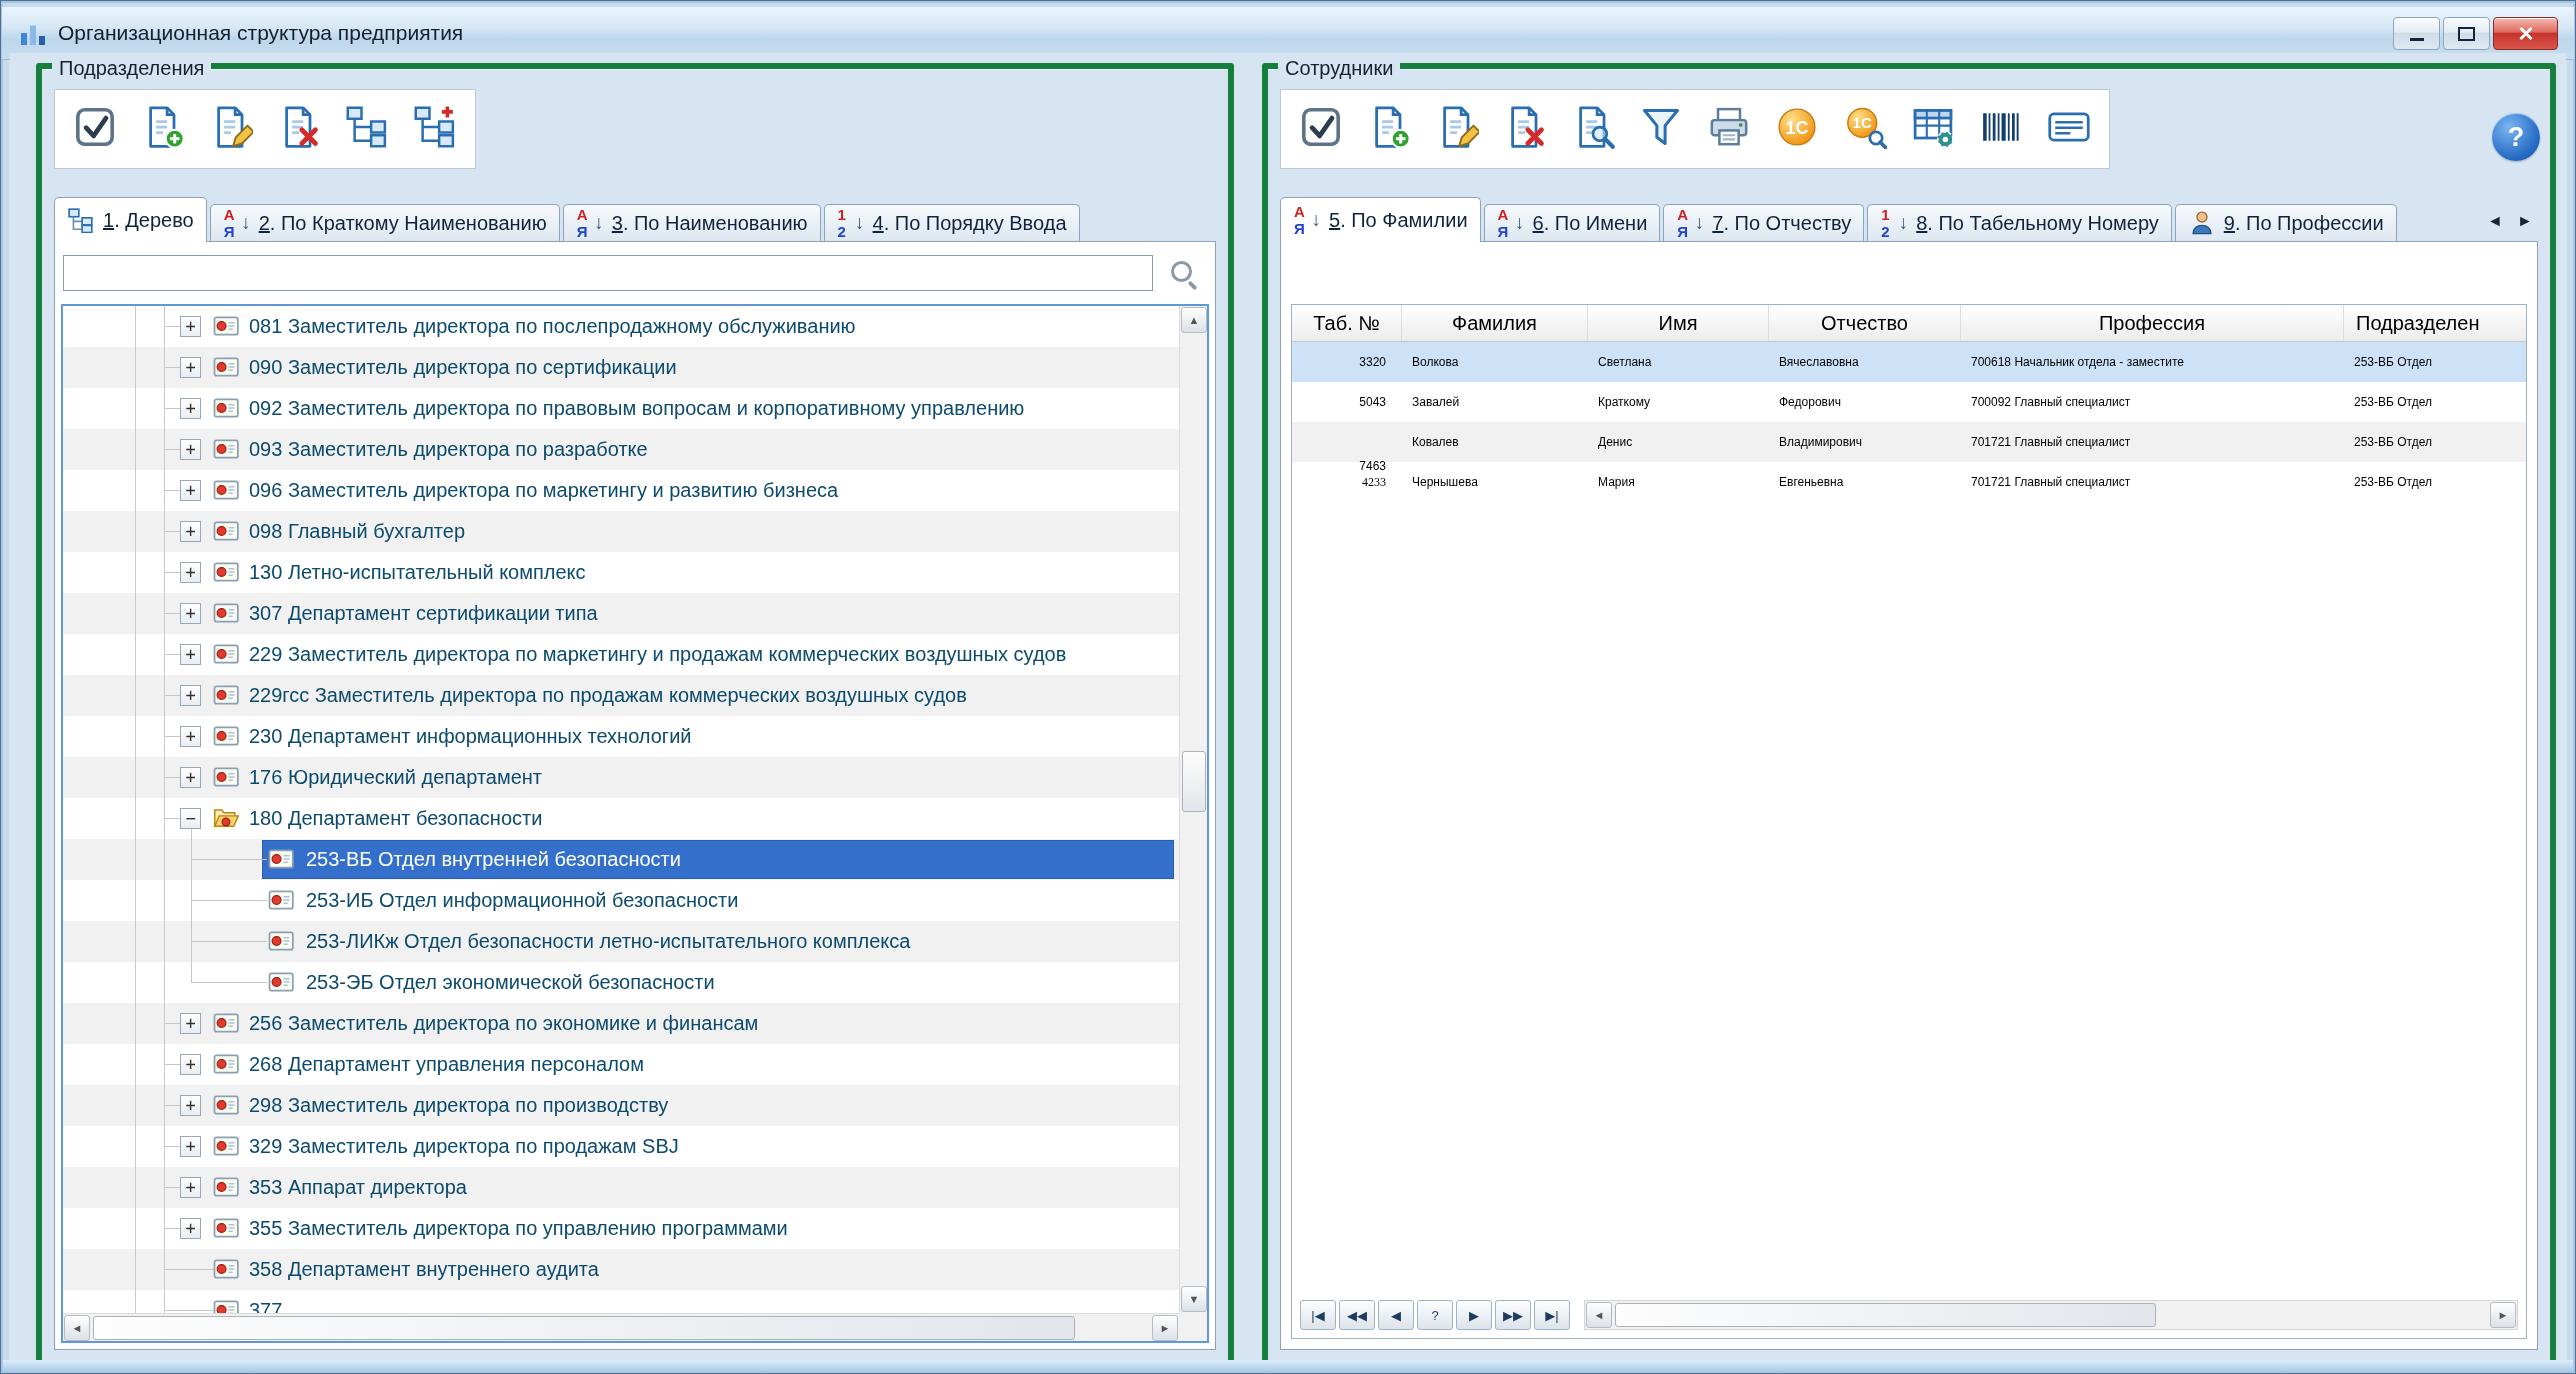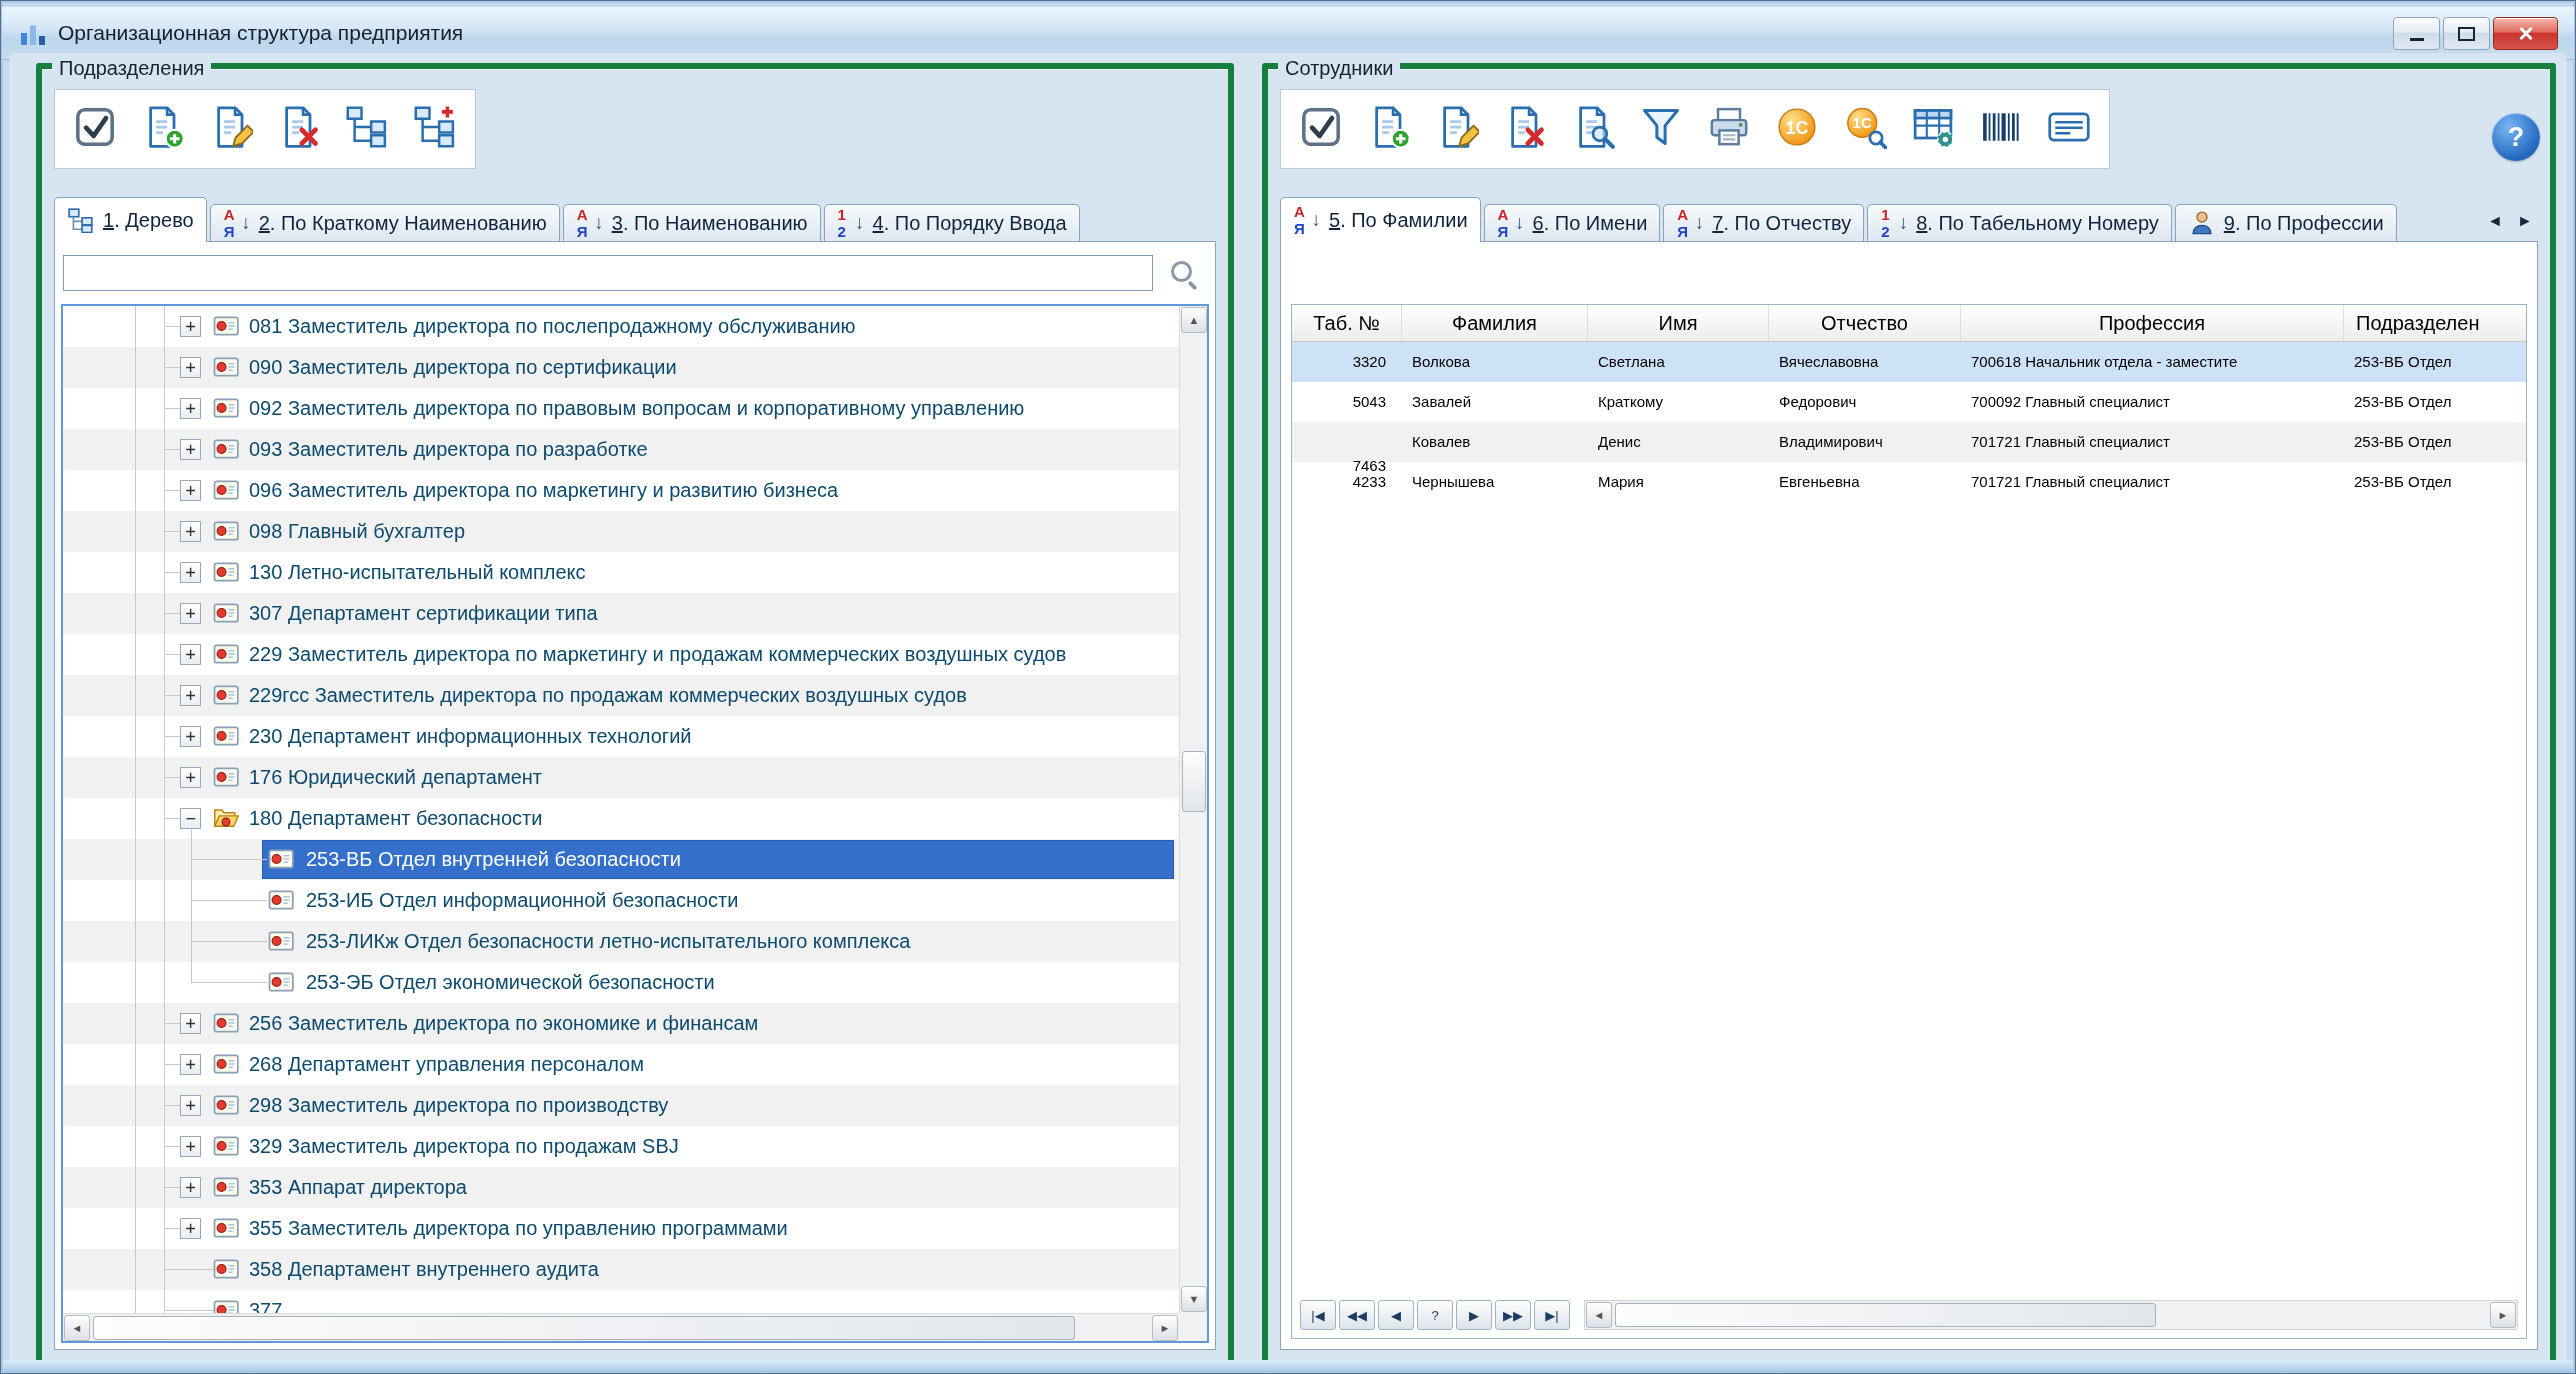--- a/index.html
+++ b/index.html
@@ -97,21 +97,21 @@
   .hthumb{top:2px;height:24px;left:30px;right:104px;}
   
   .tablewrap{position:absolute;left:10px;right:10px;top:62px;bottom:10px;border:1px solid #9db3c8;background:#fff;overflow:hidden;}
   .thead{display:flex;height:36px;background:linear-gradient(#fff,#ececec);border-bottom:1px solid #c5c5c5;}
   .hcell{height:36px;line-height:36px;font-size:20px;color:#000;text-align:center;border-right:1px solid #ddd;
          box-sizing:border-box;white-space:nowrap;overflow:hidden;flex:none;}
   .hcell.clast{flex:1;text-align:left;padding-left:12px;border-right:none;}
   .erow{display:flex;height:40px;background:#fff;}
   .erow.alt{background:#f1f1f1;}
   .erow.sel{background:var(--row-selection,#cde1f7);}
-  .tcell{height:40px;line-height:40px;font-size:15px;color:#000;padding:0 10px;box-sizing:border-box;
+  .tcell{height:40px;line-height:40px;font-size:12px;color:#000;padding:0 10px;box-sizing:border-box;
          white-space:nowrap;overflow:hidden;flex:none;}
   .tcell.c0{text-align:right;padding-right:16px;}
   .tcell.clast{flex:1;}
   
   .navigator{position:absolute;left:8px;bottom:8px;height:30px;display:flex;gap:3px;z-index:4;}
   .navbtn{width:36px;height:30px;border:1px solid #9db4c8;border-radius:3px;background:linear-gradient(#fefefe,#dce3ea);
           display:flex;align-items:center;justify-content:center;font-size:13px;color:#1d3least;color:#1d3a5f;box-sizing:border-box;}
   .emphscroll{position:absolute;left:292px;right:8px;bottom:8px;height:30px;background:#f1f1f1;border:1px solid #d6d6d6;box-sizing:border-box;}
   .emphscroll .sbtn{width:26px;height:26px;}
   .emphscroll .hleft{left:1px;top:1px;} .emphscroll .hright{right:1px;top:1px;}
@@ -709,21 +709,21 @@
               </div>
               <div class="erow alt">
                 <span class="tcell c0" style="width: 110px; margin-top: 24px;">7463</span>
                 <span class="tcell c1" style="width: 186px;">Ковалев</span>
                 <span class="tcell c2" style="width: 181px;">Денис</span>
                 <span class="tcell c3" style="width: 192px;">Владимирович</span>
                 <span class="tcell c4" style="width: 383px;">701721 Главный специалист</span>
                 <span class="tcell c5 clast">253-ВБ Отдел</span>
               </div>
               <div class="erow">
-                <span class="tcell c0" style="width: 110px;">4233</span>
+                <span class="tcell c0" style="width: 110px; font-family: Liberation Serif, serif;">4233</span>
                 <span class="tcell c1" style="width: 186px;">Чернышева</span>
                 <span class="tcell c2" style="width: 181px;">Мария</span>
                 <span class="tcell c3" style="width: 192px;">Евгеньевна</span>
                 <span class="tcell c4" style="width: 383px;">701721 Главный специалист</span>
                 <span class="tcell c5 clast">253-ВБ Отдел</span>
               </div>
             </div>
           <div class="navigator" id="emp-nav">
               <span class="navbtn">|◀</span>
               <span class="navbtn">◀◀</span>

